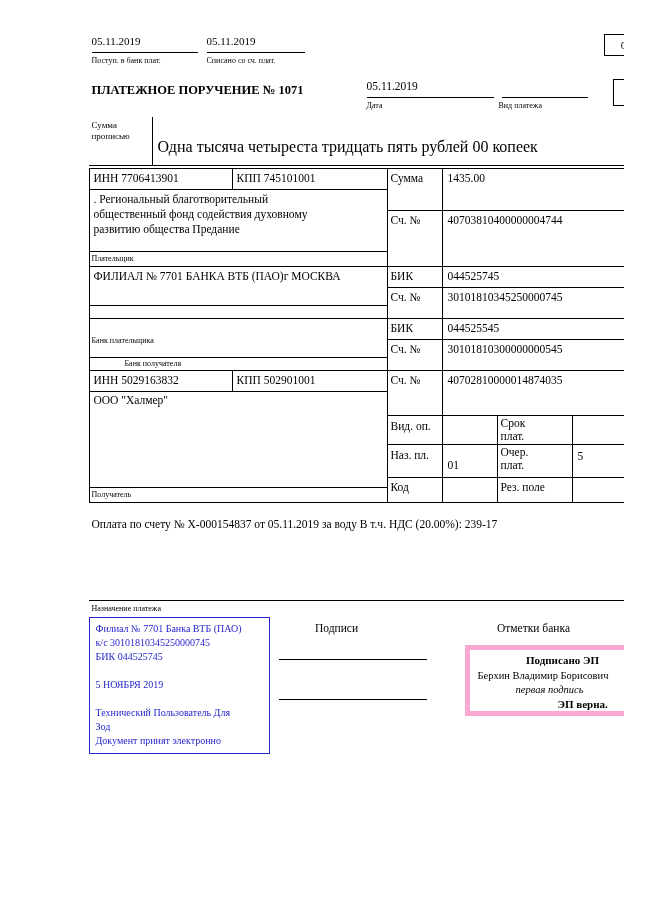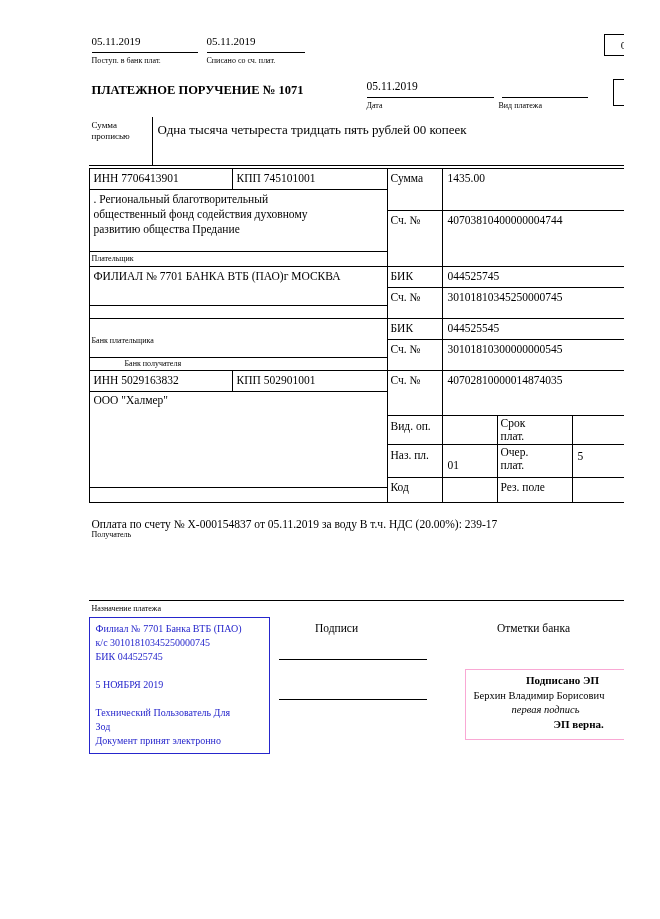--- a/index.html
+++ b/index.html
@@ -11,22 +11,22 @@
   .vl{position:absolute;width:1px;background:#000;}
   .pre{white-space:pre-line;}
   .b{font-weight:bold;}
   .i{font-style:italic;}
   .ul{border-bottom:1px solid #000;}
   .box{position:absolute;border:1px solid #000;box-sizing:border-box;}
   .ctr{text-align:center;}
   .stamp{position:absolute;left:52px;top:617px;width:181px;height:137px;border:1px solid #2626cc;
          color:#2626cc;font-size:10px;line-height:14px;padding:4px 6px;box-sizing:border-box;}
   .stamp .sl{min-height:14px;white-space:nowrap;}
-  .sigbox{position:absolute;left:428px;top:645px;width:196px;height:71px;border:1px solid #f9a8d4;
-          box-sizing:border-box;font-size:10.5px;line-height:14px;margin-top:24px;}
+  .sigbox{position:absolute;left:428px;top:645px;width:196px;height:71px;border:5px solid #f9a8d4;
+          box-sizing:border-box;font-size:10.5px;line-height:14px;}
 </style>
 </head>
 <body>
 
 <div class="page">
 
   <div class="t ul" style="left:55px;top:34px;width:106px;height:18px;font-size:11px;">05.11.2019</div>
   <div class="lbl" style="left:55px;top:56px;">Поступ. в банк плат.</div>
   <div class="t ul" style="left:170px;top:34px;width:98px;height:18px;font-size:11px;">05.11.2019</div>
   <div class="lbl" style="left:170px;top:56px;">Списано со сч. плат.</div>
@@ -34,21 +34,21 @@
 
   <div class="t b" style="left:55px;top:83px;font-size:12.5px;">ПЛАТЕЖНОЕ ПОРУЧЕНИЕ № 1071</div>
   <div class="t ul" style="left:330px;top:79px;width:127px;height:18px;">05.11.2019</div>
   <div class="lbl" style="left:330px;top:101px;">Дата</div>
   <div class="t ul" style="left:465px;top:79px;width:86px;height:18px;"></div>
   <div class="lbl" style="left:462px;top:101px;">Вид платежа</div>
   <div class="box" style="left:576px;top:79px;width:30px;height:27px;"></div>
 
   <div class="lbl" style="left:55px;top:120px;width:58px;font-size:9px;line-height:11px;white-space:normal;">Сумма прописью</div>
   <div class="vl" style="left:115px;top:117px;height:48px;"></div>
-  <div class="t" style="left:121px;top:122px;font-size:13px;font-family:Liberation Serif, serif;">Одна тысяча четыреста тридцать пять рублей 00 копеек</div>
+  <div class="t" style="left:121px;top:139px;font-size:16px;font-family:Liberation Serif, serif;">Одна тысяча четыреста тридцать пять рублей 00 копеек</div>
   <div class="hl" style="left:52px;top:165px;width:557px;"></div>
 
   <div class="hl" style="left:52px;top:168px;width:557px;"></div>
   <div class="hl" style="left:52px;top:189px;width:299px;"></div>
   <div class="hl" style="left:350px;top:210px;width:259px;"></div>
   <div class="hl" style="left:52px;top:251px;width:299px;"></div>
   <div class="hl" style="left:52px;top:266px;width:557px;"></div>
   <div class="hl" style="left:350px;top:287px;width:259px;"></div>
   <div class="hl" style="left:52px;top:305px;width:299px;"></div>
   <div class="hl" style="left:52px;top:318px;width:557px;"></div>
@@ -93,21 +93,21 @@
   <div class="t" style="left:411px;top:321px;">044525545</div>
   <div class="t" style="left:354px;top:342px;">Сч. №</div>
   <div class="t" style="left:411px;top:342px;">30101810300000000545</div>
   <div class="lbl" style="left:55px;top:359px;padding-left:33px;">Банк получателя</div>
 
   <div class="t" style="left:57px;top:373px;">ИНН 5029163832</div>
   <div class="t" style="left:200px;top:373px;">КПП 502901001</div>
   <div class="t" style="left:354px;top:373px;">Сч. №</div>
   <div class="t" style="left:411px;top:373px;">40702810000014874035</div>
   <div class="t" style="left:57px;top:393px;">ООО "Халмер"</div>
-  <div class="lbl" style="left:55px;top:490px;margin-top:40px;">Получатель</div>
+  <div class="lbl" style="left:55px;top:490px;">Получатель</div>
 
   <div class="t" style="left:354px;top:419px;text-align:right;">Вид. оп.</div>
   <div class="t" style="left:411px;top:419px;margin-top:39px;">01</div>
   <div class="t pre" style="left:464px;top:417px;line-height:13px;white-space:pre-line;">Срок
 плат.</div>
   <div class="t" style="left:354px;top:448px;">Наз. пл.</div>
   <div class="t pre" style="left:464px;top:446px;line-height:13px;white-space:pre-line;">Очер.
 плат.</div>
   <div class="t" style="left:541px;top:449px;">5</div>
   <div class="t" style="left:354px;top:480px;">Код</div>

